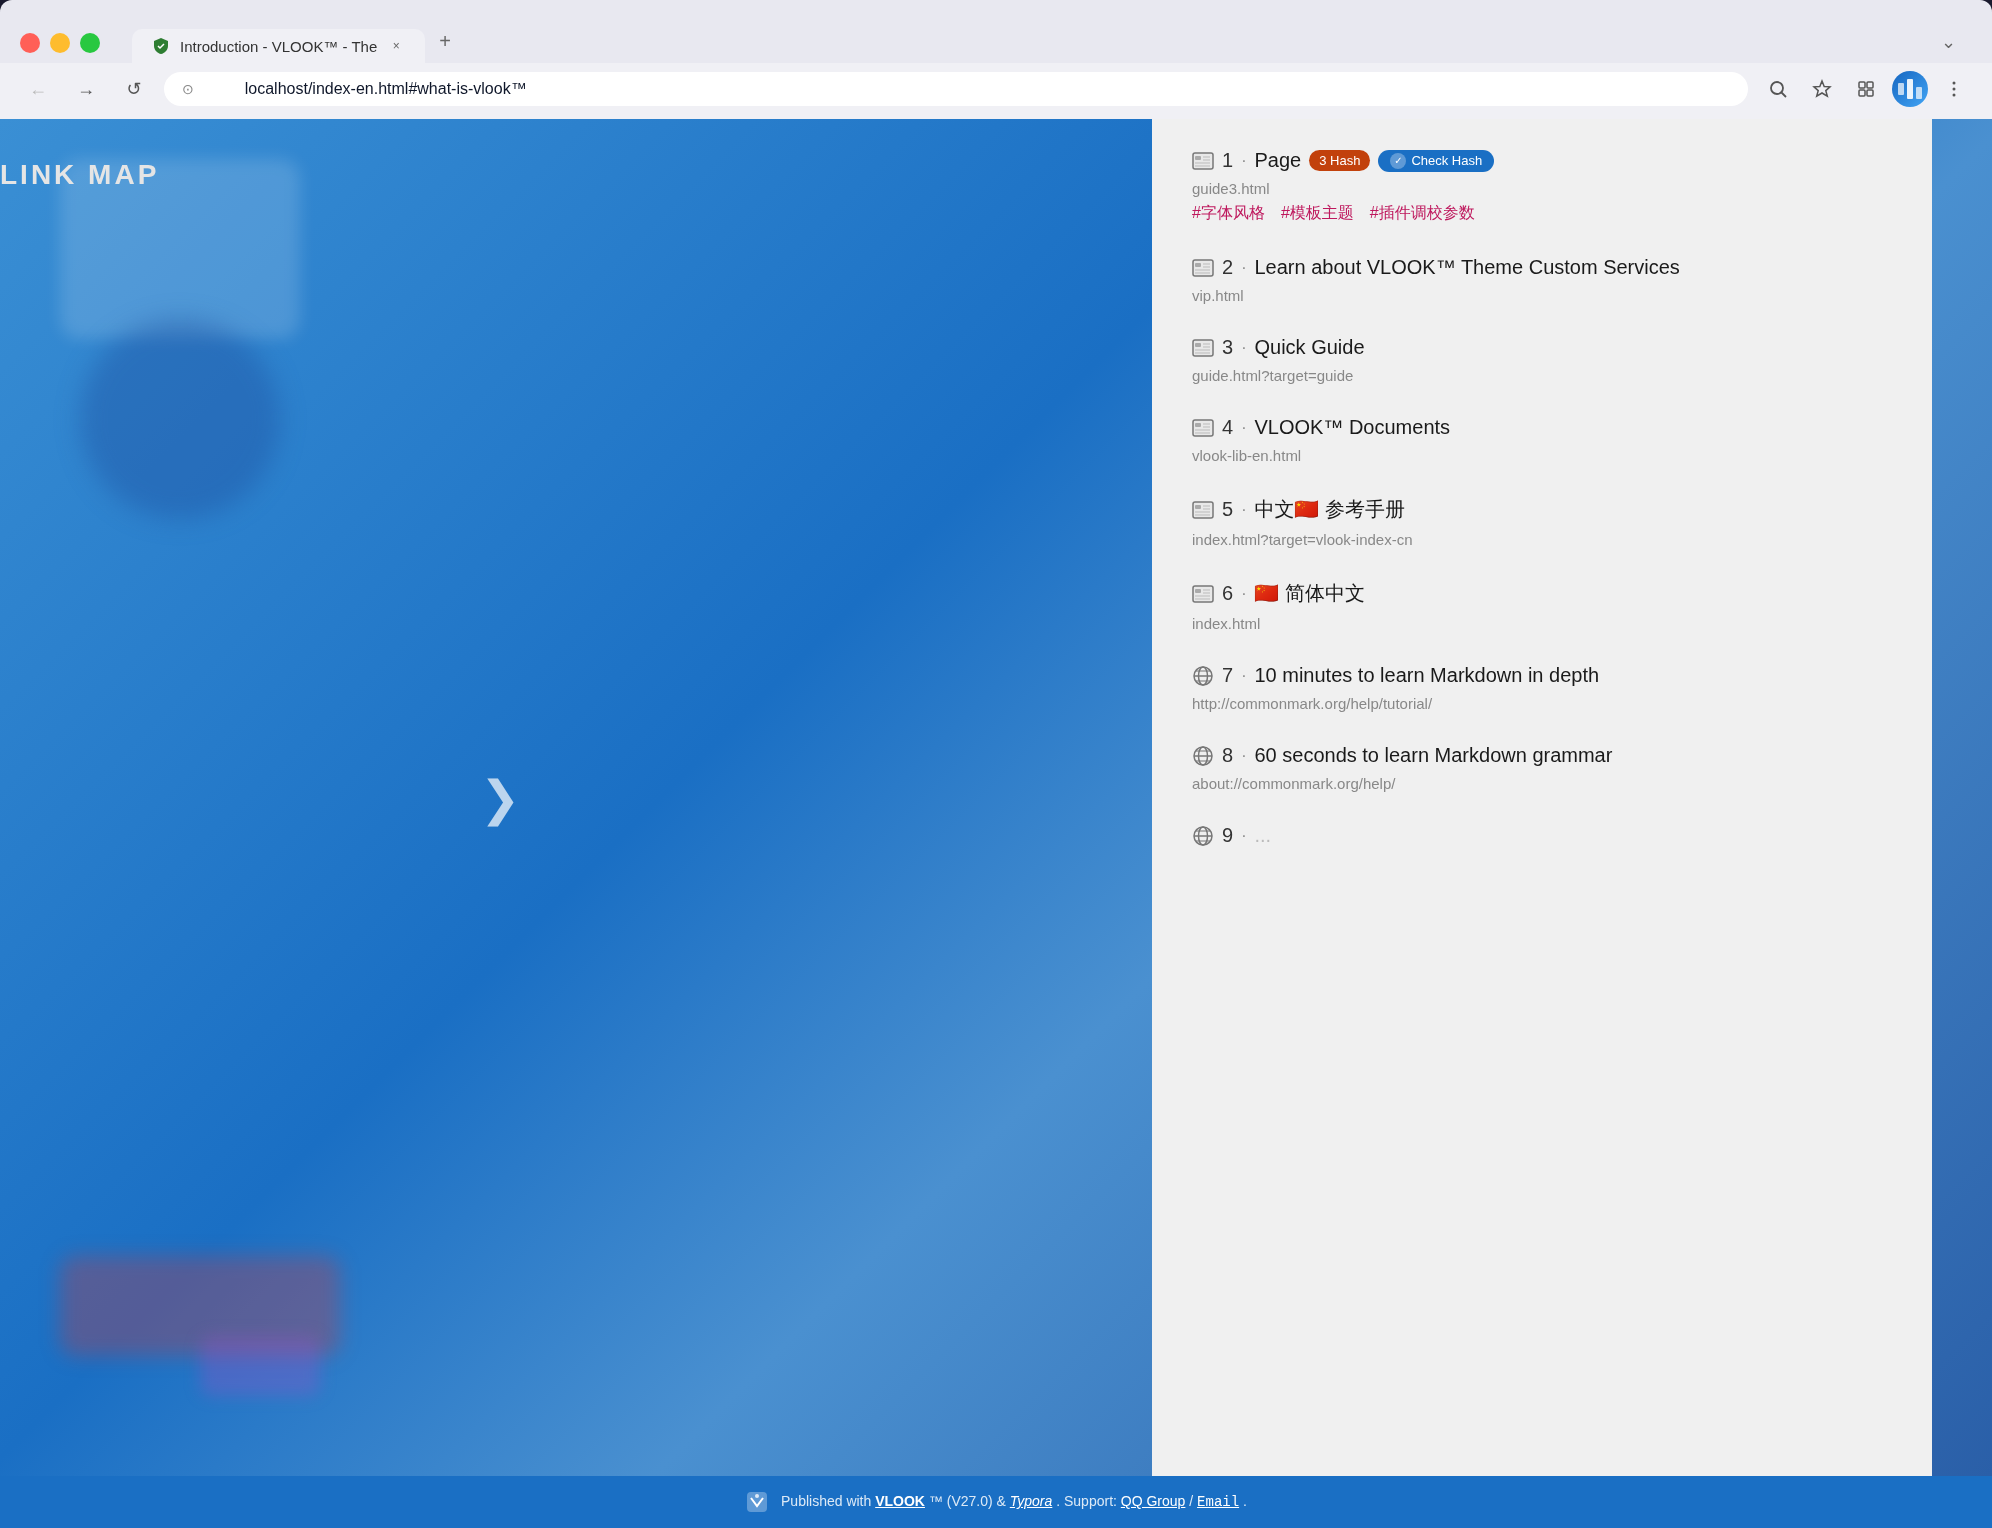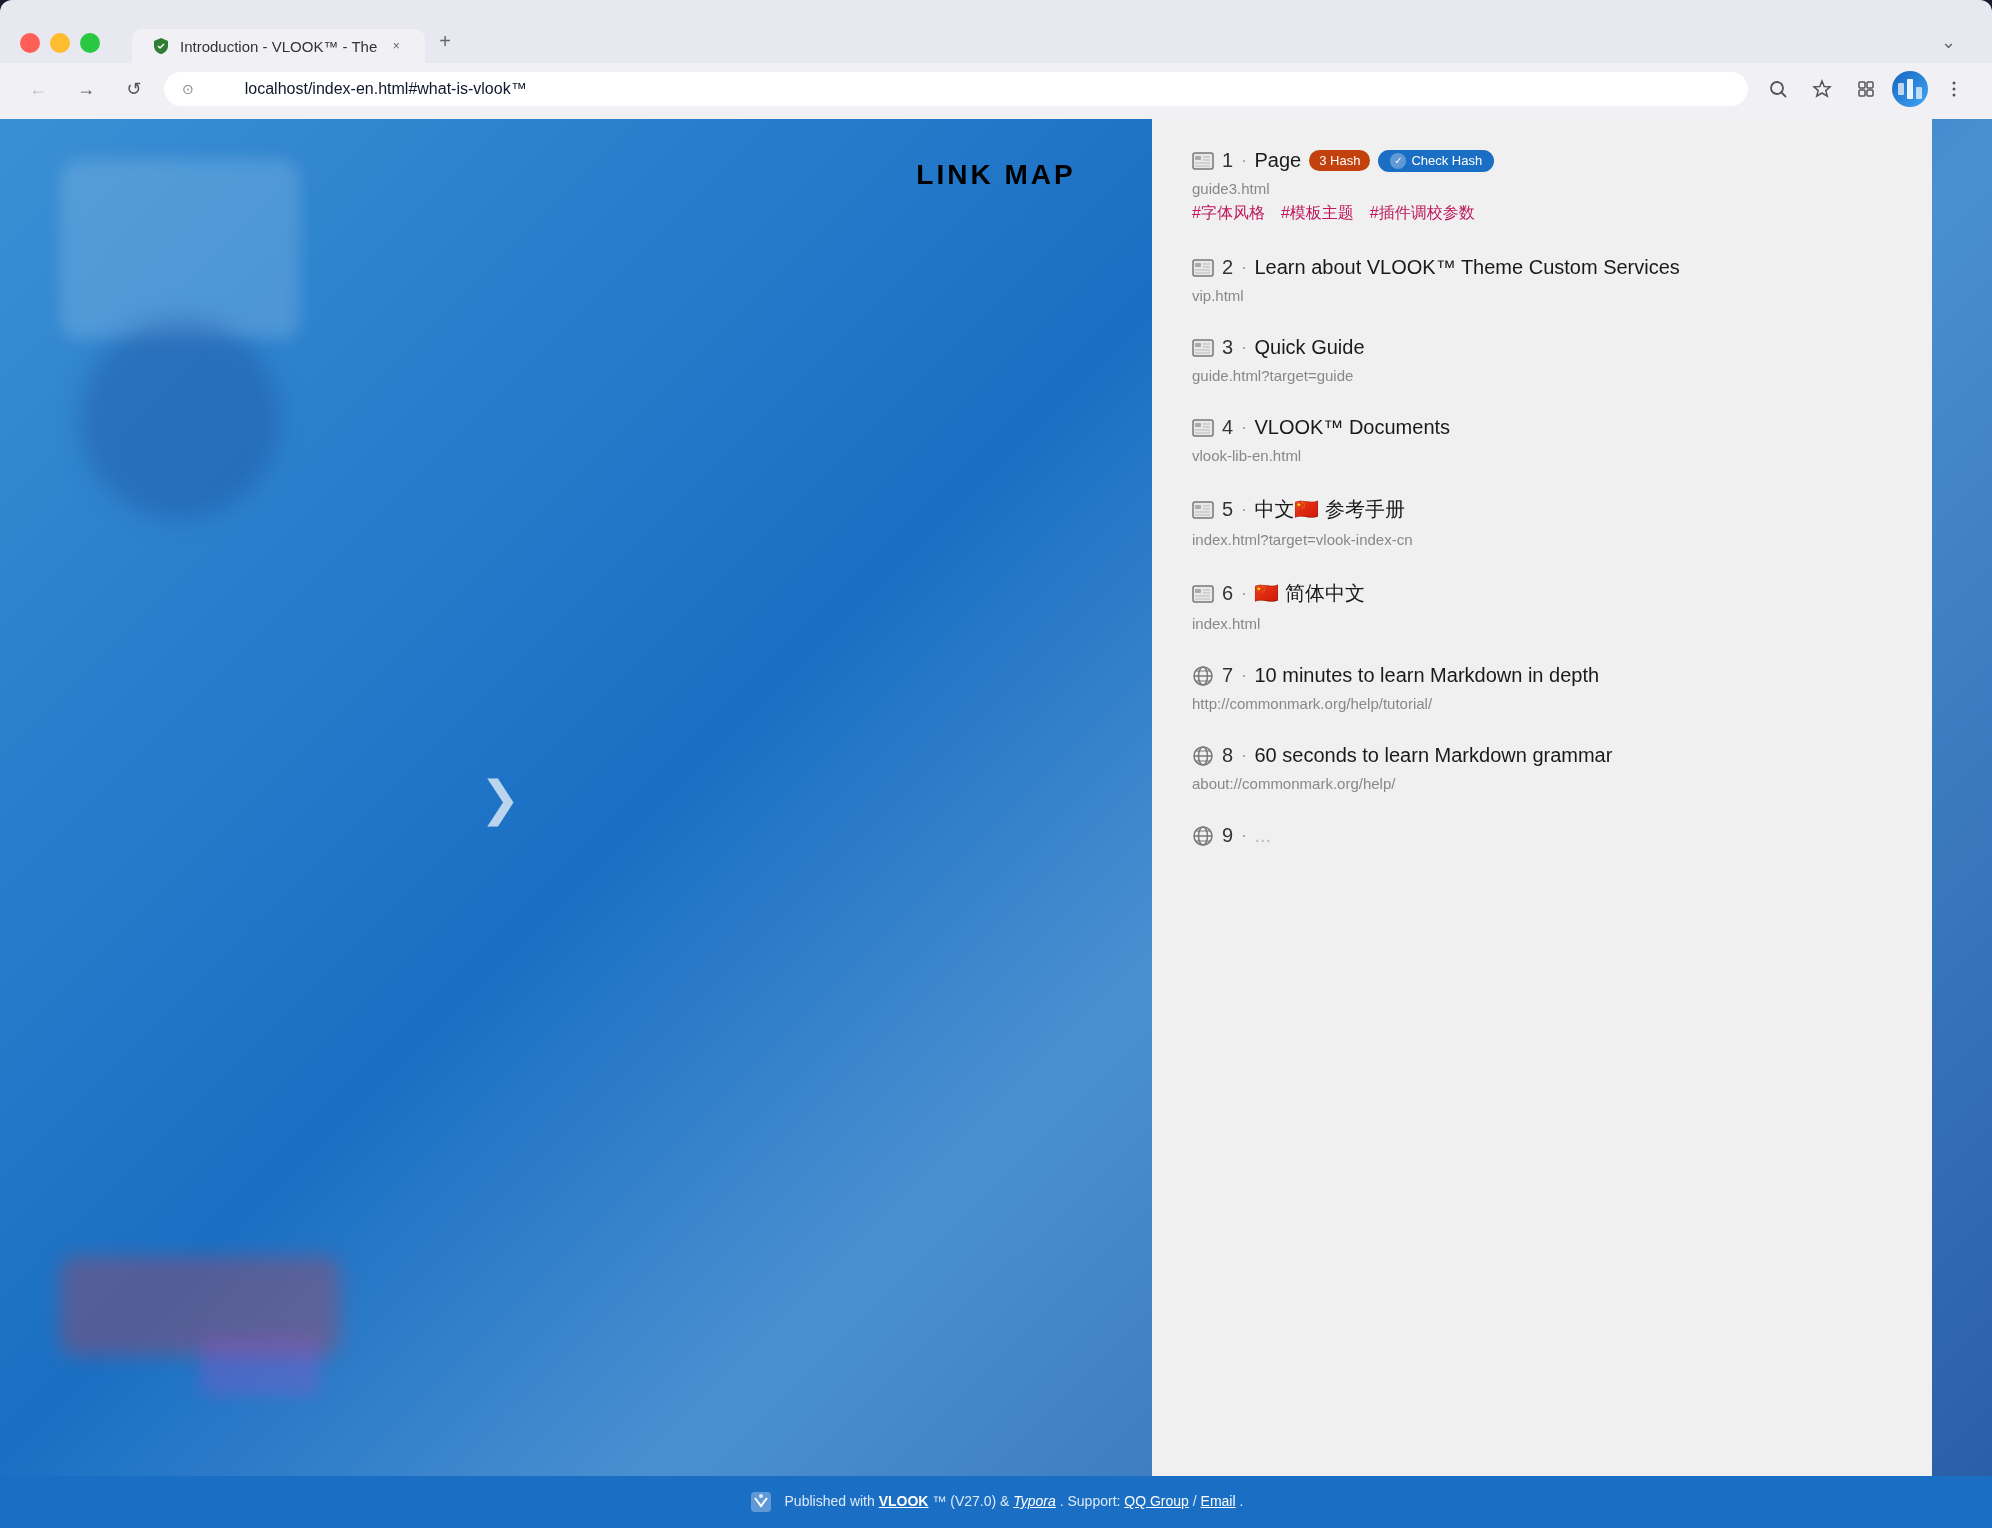--- a/index.html
+++ b/index.html
@@ -232,25 +232,25 @@
       position: absolute;
       left: 480px;
       top: 50%;
       transform: translateY(-50%);
       color: rgba(255,255,255,0.7);
       font-size: 48px;
       font-weight: 200;
     }
 
     .link-map-title {
-      color: #000000;
+      color: #e5e5e5;
       font-size: 28px;
       font-weight: 700;
       letter-spacing: 3px;
-      text-align: center;
+      text-align: left;
       padding: 20px 0;
     }
 
     .link-map-panel {
       position: absolute;
       top: 0;
       right: 60px;
       bottom: 0;
       width: 780px;
       background: #f0f0f0;
@@ -614,15 +614,15 @@
     <path d="M6 8 L12 16 L18 8" stroke="white" stroke-width="2" fill="none"></path>
     <circle cx="12" cy="6" r="2" fill="white" opacity="0.8"></circle>
   </svg>
   <span>Published with </span>
   <a style="color:white; font-weight:bold; text-decoration:underline;">VLOOK</a>
   <span>™ (V27.0) &amp; </span>
   <a style="color:white; font-style:italic; text-decoration:underline;">Typora</a>
   <span>. Support: </span>
   <a style="color:white; text-decoration:underline;">QQ Group</a>
   <span> / </span>
-  <a style="color:white; text-decoration:underline;">Email</a>
+  <a style="color:white; text-decoration:underline;font-family:Liberation Mono, monospace;">Email</a>
   <span>.</span>
 </div>
 
 </body></html>

